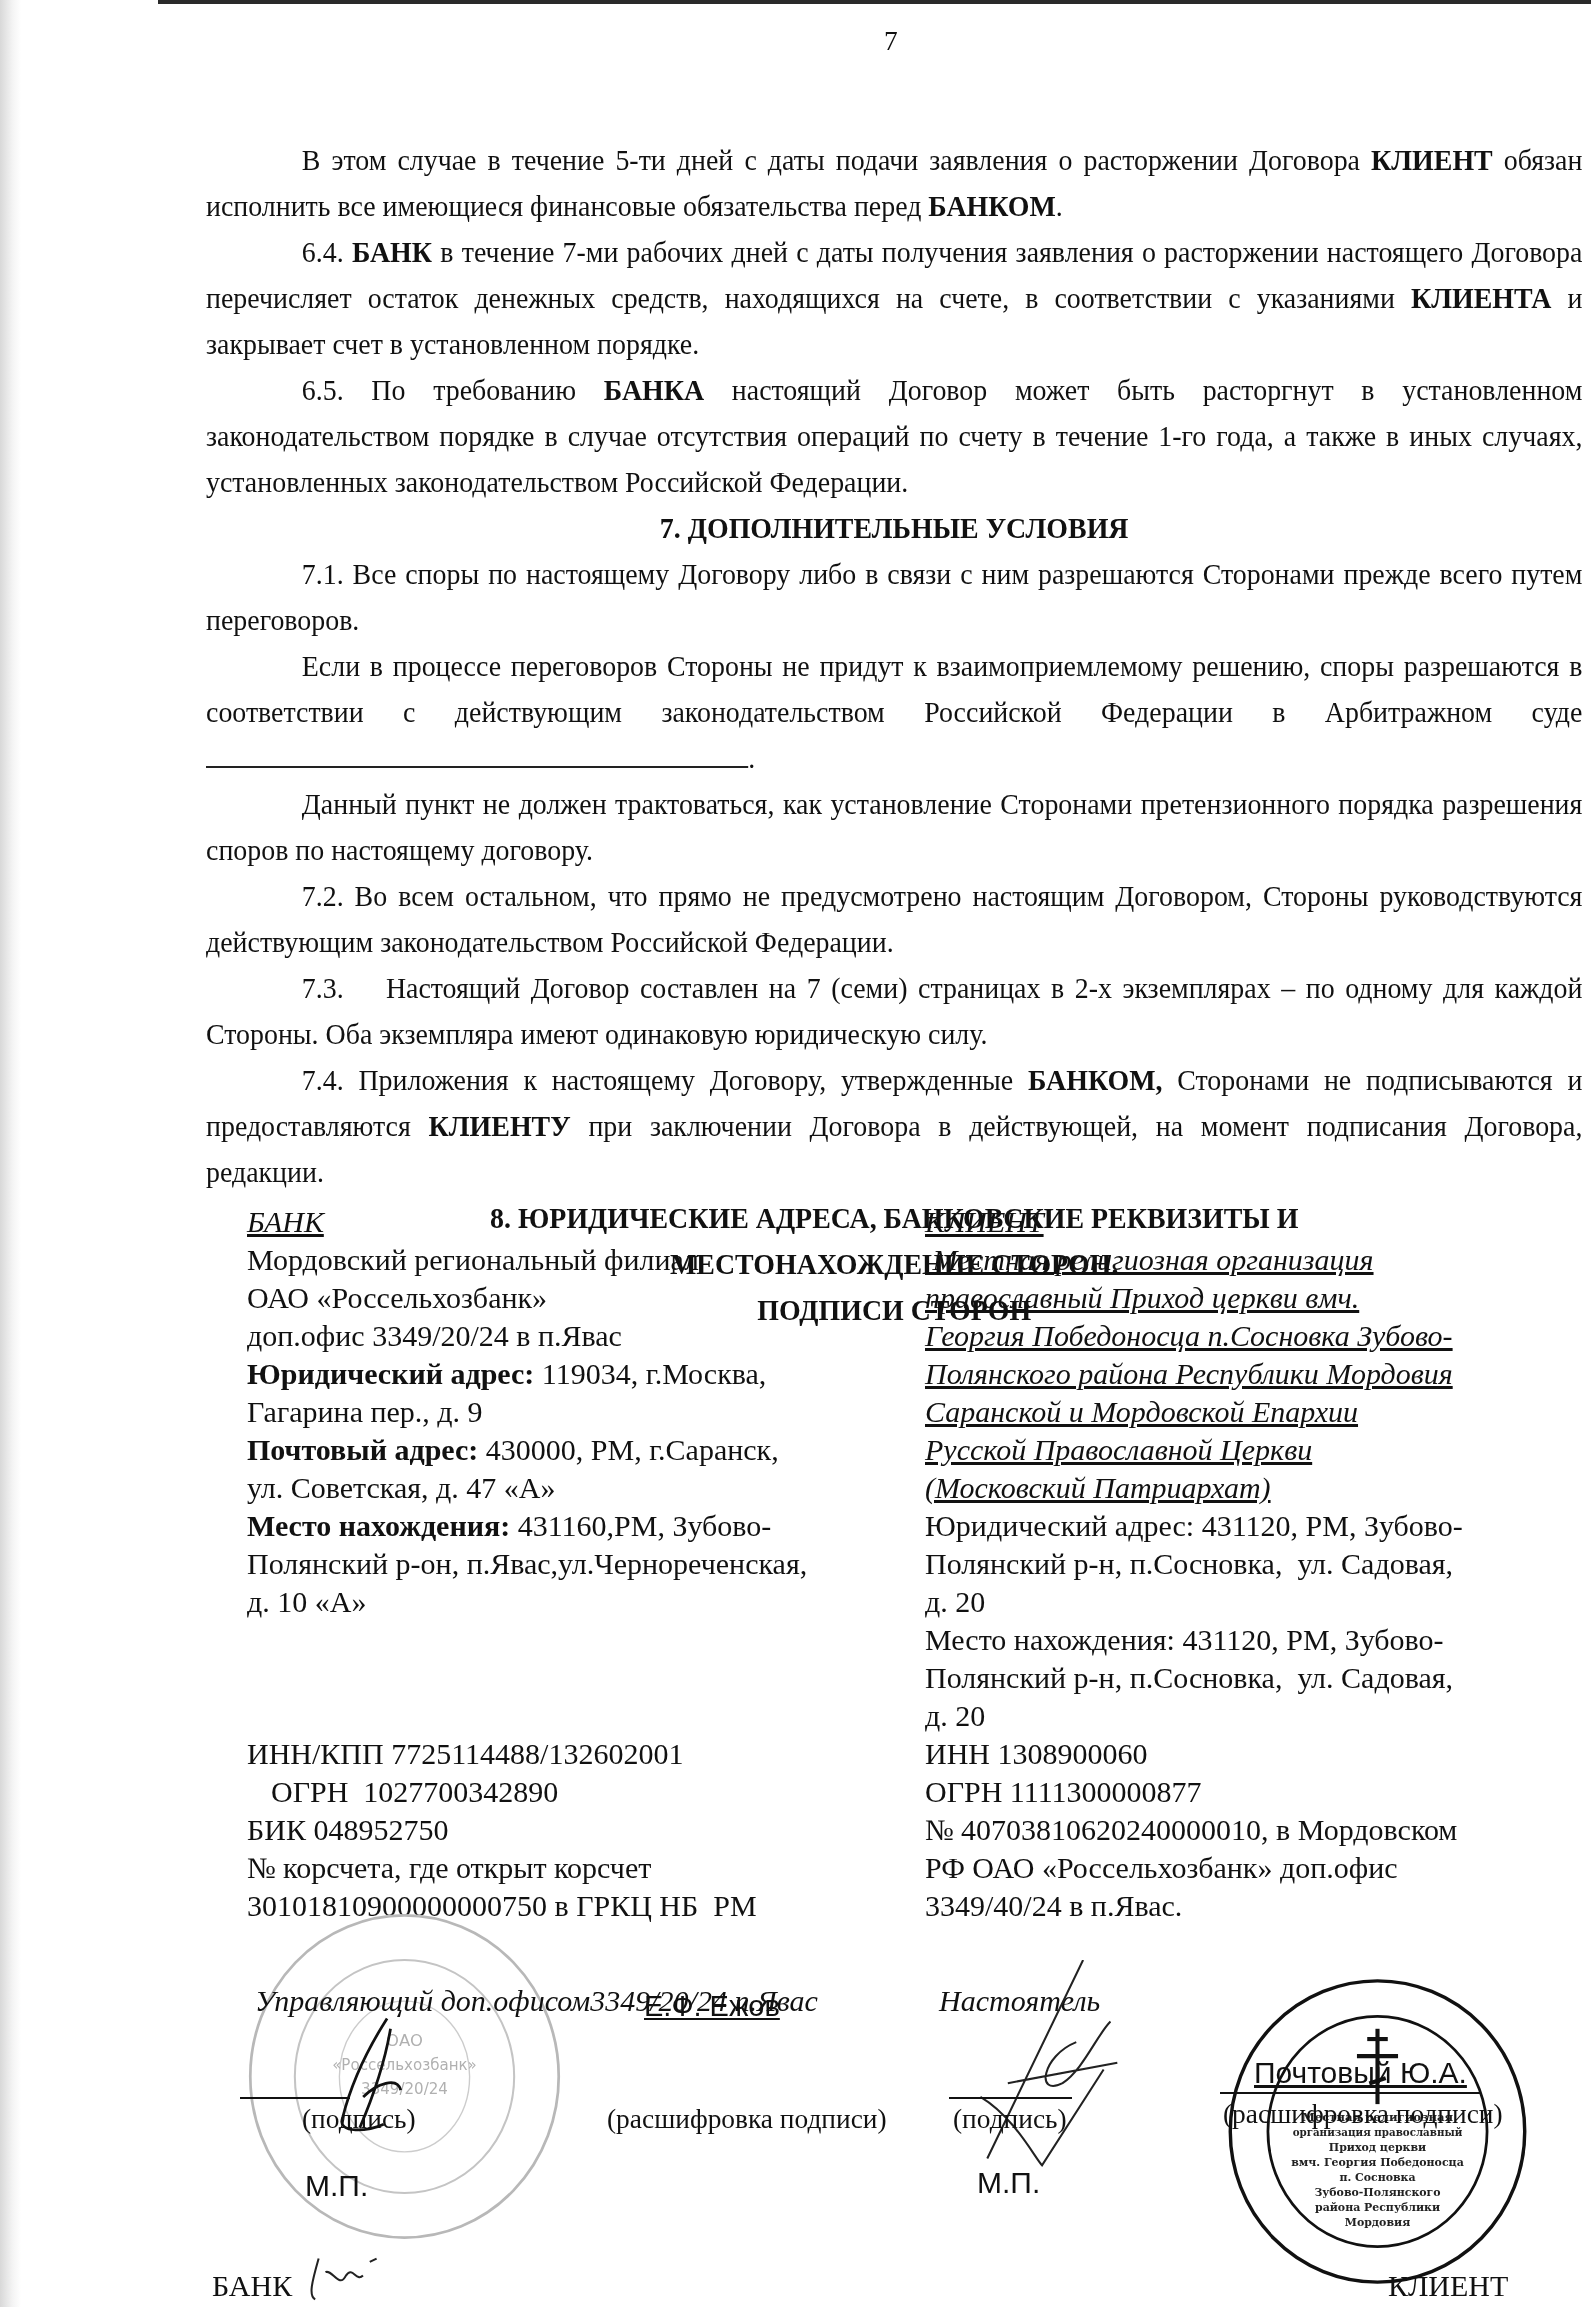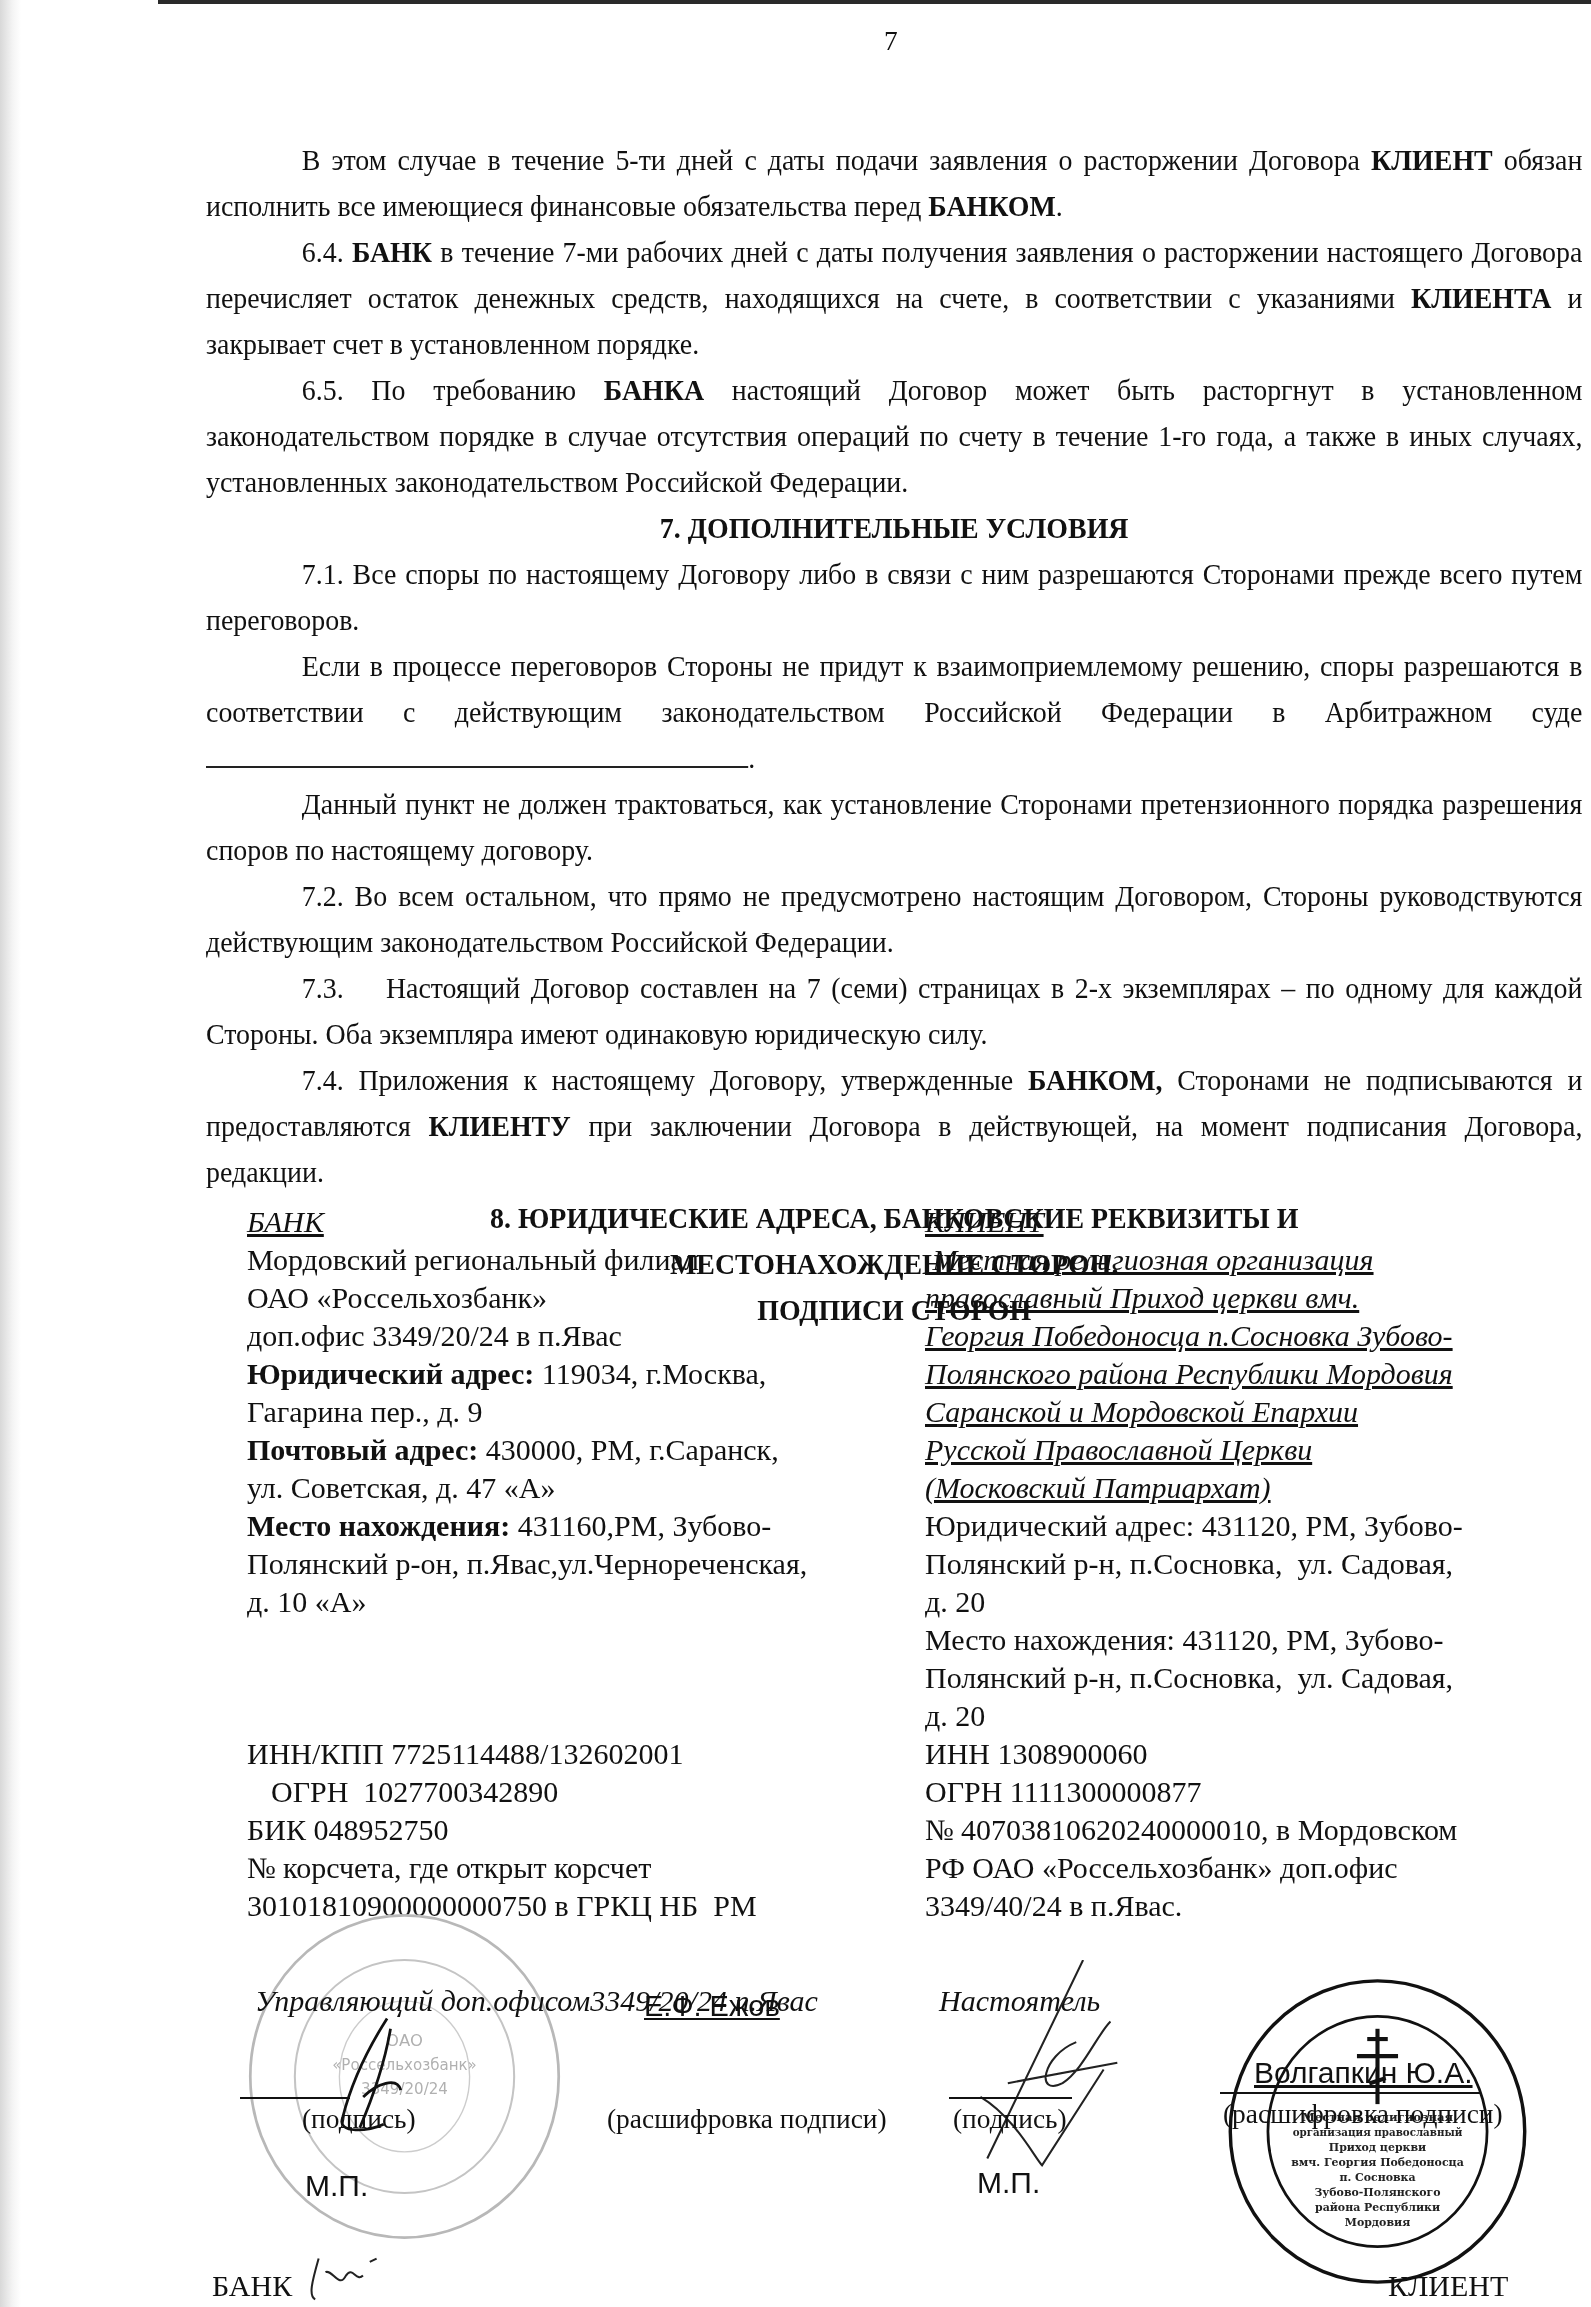--- a/index.html
+++ b/index.html
@@ -174,21 +174,21 @@
 <div class="sig-caption" style="left:607px; top:2104px;">(расшифровка подписи)</div>
 
 <div class="mp" style="left:305px; top:2169px;">М.П.</div>
 
 <svg class="scribble" style="left:905px; top:1960px;" width="233" height="219" viewBox="0 0 340 320">
   <path d="M260 0 L120 290 M250 120 C200 140, 190 200, 230 180 C260 160, 280 110, 300 90 M150 180 L310 150 M110 200 C160 230, 190 290, 200 300 L290 160" fill="none" stroke="#222" stroke-width="3"></path>
 </svg>
 <div class="sig-line" style="left:949px; top:2097px; width:123px;"></div>
 <div class="sig-caption" style="left:953px; top:2104px;">(подпись)</div>
 
-<div class="name-text" style="left:1254px; top:2056px; font-size:30px;">Волгапкин Ю.А.</div>
+<div class="name-text" style="left:1254px; top:2056px; font-size:30px;">Почтовый Ю.А.</div>
 <div class="sig-line" style="left:1220px; top:2092px; width:260px; border-bottom-width:2.1px;"></div>
 <div class="sig-caption" style="left:1223px; top:2099px;">(расшифровка подписи)</div>
 
 <div class="mp" style="left:977px; top:2166px;">М.П.</div>
 
 <div class="footer-label" style="left:212px; top:2269px;">БАНК</div>
 <svg class="scribble" style="left:305px; top:2255px;" width="75" height="48" viewBox="0 0 110 70">
   <path d="M20 5 C10 40, 5 60, 15 65 M30 25 C40 20, 50 50, 60 30 C70 15, 75 40, 85 30 M95 10 L105 5" fill="none" stroke="#222" stroke-width="3"></path>
 </svg>
 <div class="footer-label" style="left:1388px; top:2269px;">КЛИЕНТ</div>

